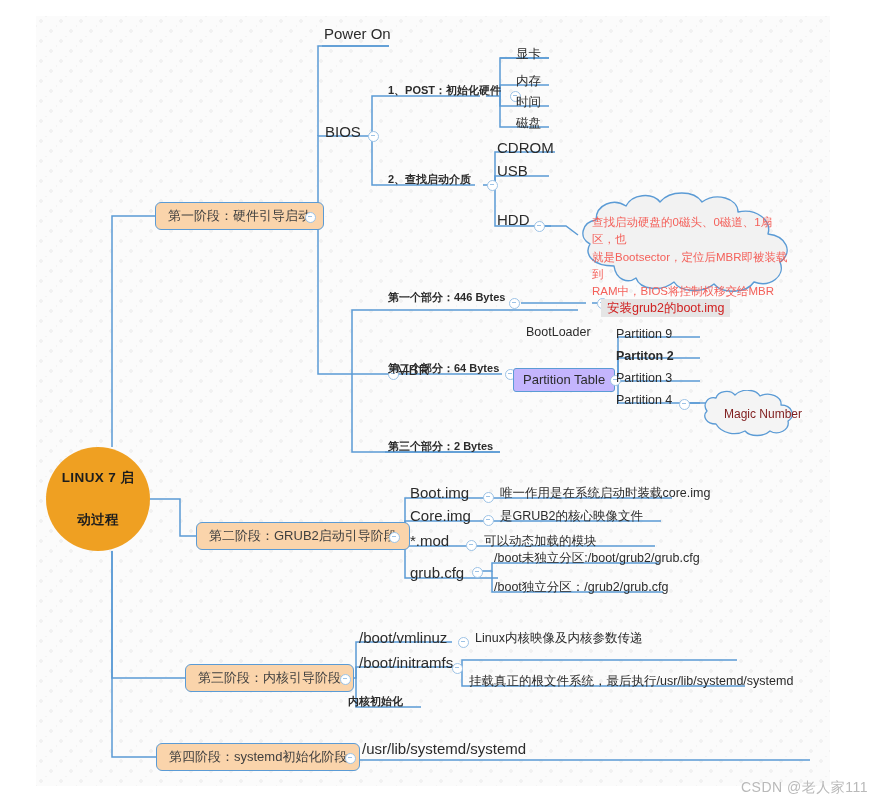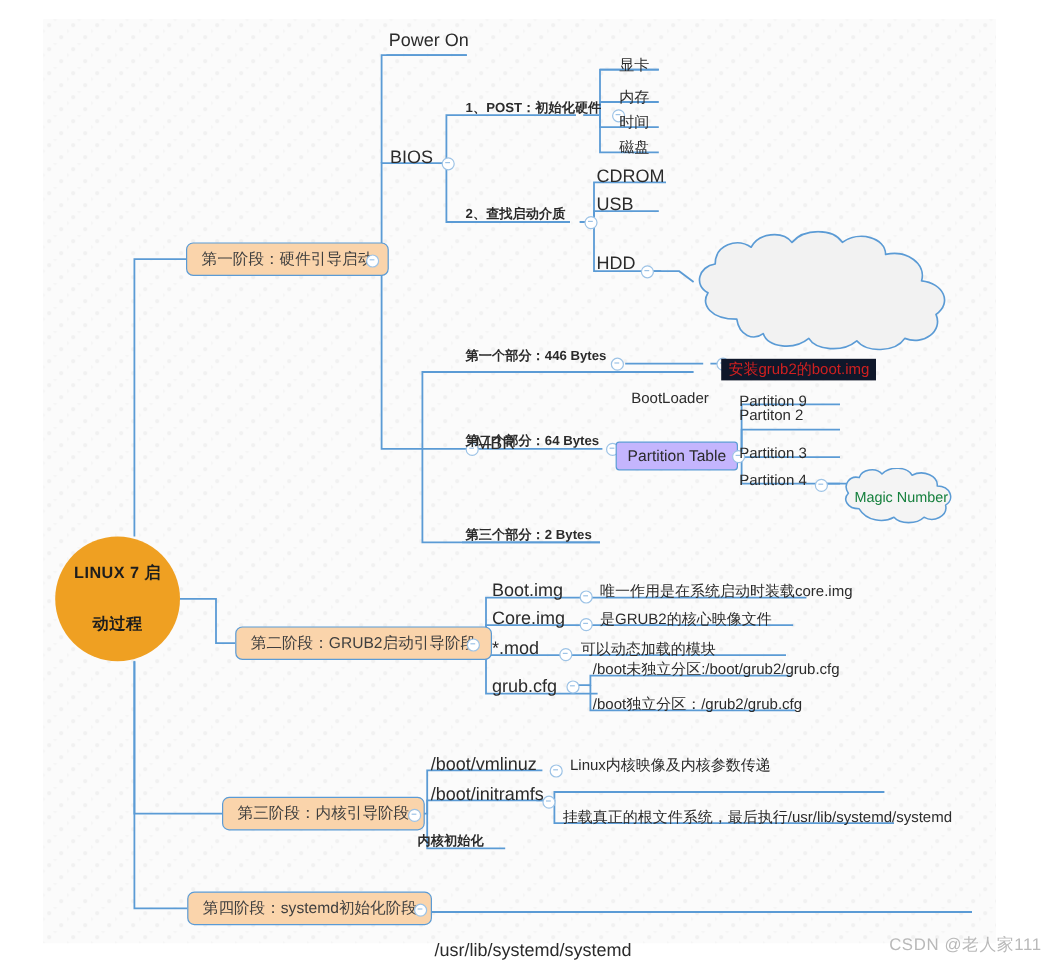--- a/index.html
+++ b/index.html
@@ -67,31 +67,31 @@
     position:absolute;
     background:#c4b5fd;
     border:1.3px solid #5b9bd5;
     border-radius:3px;
     font-size:13px;color:#2b2b2b;
     padding:4px 9px;white-space:nowrap;line-height:1.1;
   }
 
   
   .hl{
-    position:absolute;background:#0f172a;color:#d02020;
+    position:absolute;background:#e5e5e5;color:#d02020;
     font-size:12.5px;padding:2px 6px;white-space:nowrap;line-height:1.15;
   }
 
   
   .cloud{position:absolute;}
   .cloud .ctext{
     position:absolute;color:#f4605a;font-size:11.5px;line-height:1.5;
     text-align:left;white-space:pre-line;
   }
-  .cloud.small .ctext{font-size:12px;color:#15803d;white-space:nowrap;}
+  .cloud.small .ctext{font-size:12px;color:#7f1d1d;white-space:nowrap;margin-left:12px;}
 
   
   .toggle{
     position:absolute;width:9px;height:9px;border-radius:50%;
     border:1.1px solid #9dc3e6;background:#ffffff;
   }
   .toggle::before{
     content:"";position:absolute;left:1.6px;top:3.3px;width:4.4px;height:1.1px;background:#9dc3e6;
   }
 
@@ -228,41 +228,44 @@
                C100 -2 124 -2 132 10
                C146 0 168 6 168 20
                C186 16 202 28 198 42
                C216 44 224 60 210 70
                C216 84 200 96 184 90
                C176 102 152 102 144 92
                C132 102 110 100 104 90
                C92 100 70 98 66 86
                C58 92 46 88 44 74 Z" fill="#f2f2f2" stroke="#5b9bd5" stroke-width="1.4" stroke-linejoin="round"></path>
     </svg>
+    <div class="ctext" style="left:22px;top:22px;width:200px;">查找启动硬盘的0磁头、0磁道、1扇区，也
+就是Bootsector，定位后MBR即被装载到
+RAM中，BIOS将控制权移交给MBR</div>
   </div>
 
   <div class="node txt" style="left:352px;top:362px;padding-left:44px;">MBR</div>
   <div class="toggle" style="left:388px;top:369px;"></div>
 
   <div class="node txt cn" style="left:388px;top:291px;">第一个部分：446 Bytes</div>
   <div class="toggle" style="left:509px;top:298px;"></div>
   <div class="node txt sm" style="left:526px;top:293px;margin-top:33px;">BootLoader</div>
   <div class="toggle" style="left:597px;top:298px;"></div>
   <div class="hl" style="left:601px;top:299px;">安装grub2的boot.img</div>
 
   <div class="node txt cn" style="left:388px;top:362px;">第二个部分：64 Bytes</div>
   <div class="toggle" style="left:505px;top:369px;"></div>
 
   <div class="gbox" style="left:513px;top:368px;">
     <span>Partition Table</span>
   </div>
   <div class="toggle" style="left:610px;top:375px;"></div>
 
   <div class="node txt sm" style="left:616px;top:328px;">Partition 9</div>
-  <div class="node txt sm" style="left:616px;top:340px;">Partiton 2</div>
+  <div class="node txt sm" style="left:616px;top:350px;font-weight:bold;">Partiton 2</div>
   <div class="node txt sm" style="left:616px;top:372px;">Partition 3</div>
   <div class="node txt sm" style="left:616px;top:394px;">Partition 4</div>
   <div class="toggle" style="left:679px;top:399px;"></div>
 
   <div class="cloud small" style="left:698px;top:390px;width:104px;height:48px;">
     <svg width="104" height="48" viewBox="0 0 104 48">
       <path d="M18 34
                C8 34 4 26 9 21
                C4 14 10 6 18 8
                C20 1 32 -1 37 5
@@ -299,17 +302,17 @@
   <div class="node txt" style="left:359px;top:630px;">/boot/vmlinuz</div>
   <div class="toggle" style="left:458px;top:637px;"></div>
   <div class="node txt sm" style="left:475px;top:632px;">Linux内核映像及内核参数传递</div>
 
   <div class="node txt" style="left:359px;top:655px;">/boot/initramfs</div>
   <div class="toggle" style="left:452px;top:663px;"></div>
   <div class="node txt sm" style="left:469px;top:675px;">挂载真正的根文件系统，最后执行/usr/lib/systemd/systemd</div>
 
   <div class="node txt cn" style="left:348px;top:695px;">内核初始化</div>
 
-  <div class="node txt" style="left:362px;top:741px;margin-top:44px;">/usr/lib/systemd/systemd</div>
+  <div class="node txt" style="left:362px;top:741px;">/usr/lib/systemd/systemd</div>
 
   <div id="watermark">CSDN @老人家111</div>
 
 </div>
 
 </body></html>

